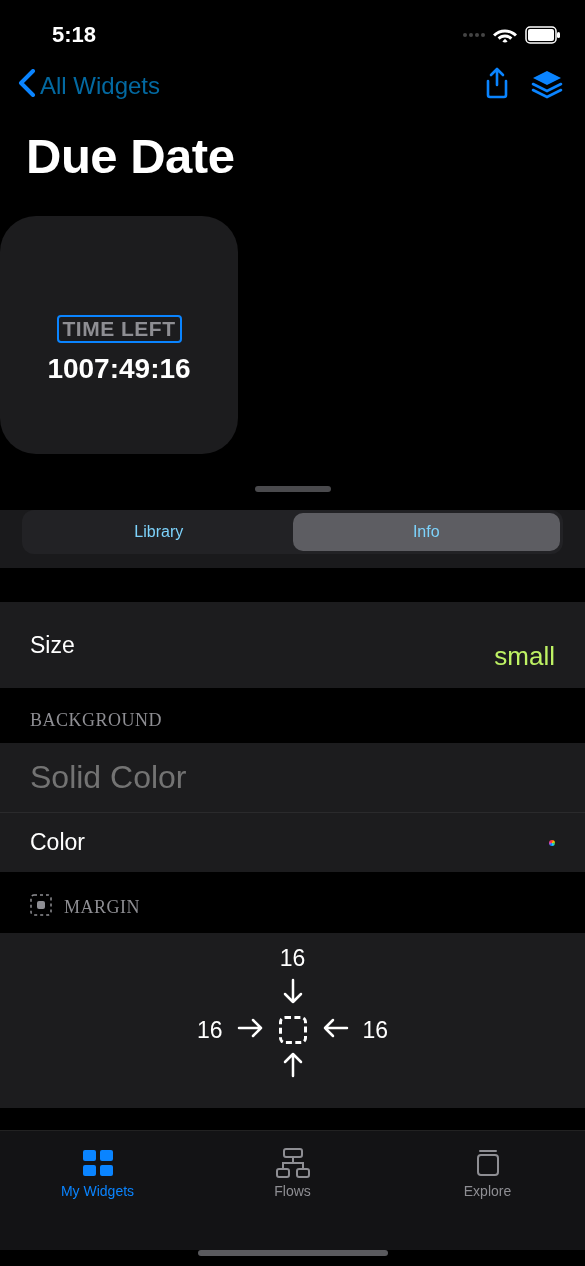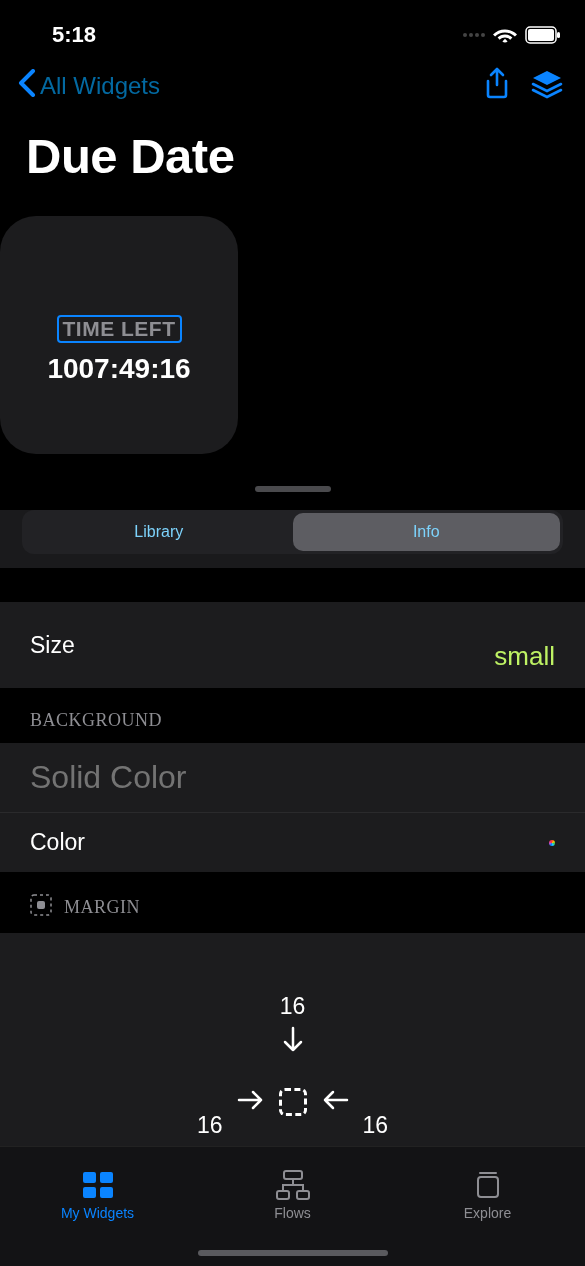--- a/index.html
+++ b/index.html
@@ -196,41 +196,40 @@
       gap: 6px;
     }
     .margin-row {
       display: flex;
       align-items: center;
       gap: 14px;
     }
     .margin-val {
       font-size: 23px;
       color: #fff;
-      margin-top: 48px;
     }
     .dashed-box {
       width: 28px;
       height: 28px;
       border: 3px dashed #fff;
       border-radius: 6px;
     }
     .arrow { color: #fff; }
 
     
     .tab-bar {
       position: absolute;
-      bottom: 0;
+      bottom: 16px;
       left: 0; right: 0;
       height: 120px;
       background: #131315;
       border-top: 1px solid #222;
       display: flex;
       justify-content: space-around;
-      padding-top: 22px;
+      padding-top: 16px;
     }
     .tab {
       display: flex;
       flex-direction: column;
       align-items: center;
       gap: 4px;
       color: #8e8e93;
       font-size: 14px;
       width: 120px;
     }

